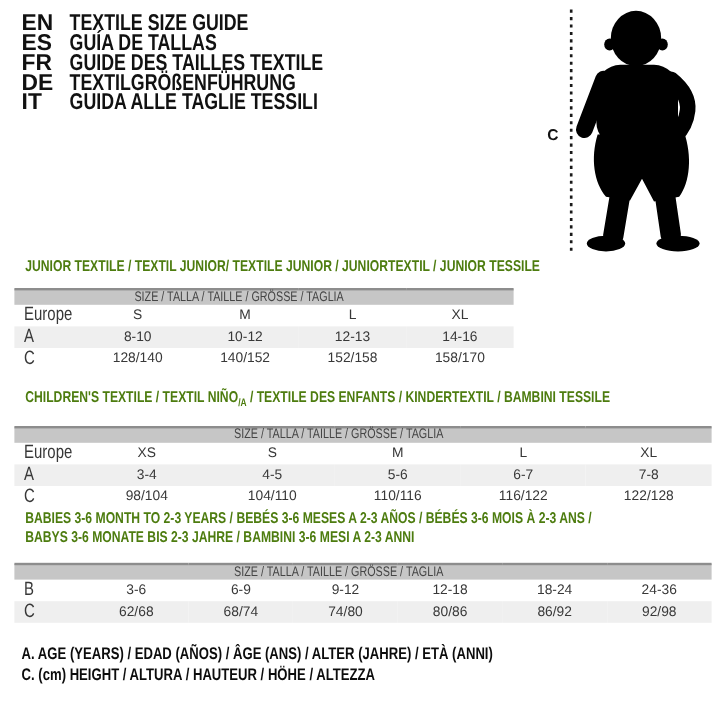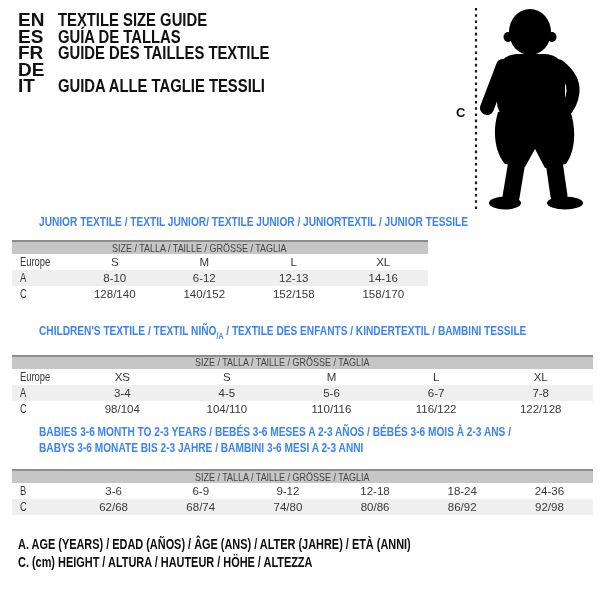--- a/index.html
+++ b/index.html
@@ -18,37 +18,37 @@
   
   .figure { position:absolute; left:445px; top:0; width:152px; height:215px; }
   .figure svg { position:absolute; left:0; top:0; }
   .figure-label { position:absolute; left:11px; top:105px; font-size:13px; font-weight:700; color:#111; }
 
   
   .section { position:absolute; left:12px; }
   .sec-junior   { top:214px; width:416px; }
   .sec-children { top:323px; width:581px; }
   .sec-babies   { top:424px; width:581px; }
-  .section-title { margin-left:27px; font-size:13px; font-weight:700; color:#3b82f6; line-height:16px; }
+  .section-title { margin-left:9px; font-size:13px; font-weight:700; color:#4d7c0f; line-height:16px; }
   .sec-junior .section-title   { margin-bottom:10px; }
   .sec-children .section-title { margin-bottom:11px; }
   .sec-babies .section-title   { margin-bottom:0; }
   .sec-babies .table-wrap { margin-top:13px; }
   .section-title sub { font-size:9px; }
 
   table.size-table { border-collapse:collapse; table-layout:fixed; width:100%; }
   .sec-junior table.size-table { width:416px; }
   .sec-children table.size-table, .sec-babies table.size-table { width:581px; }
   col.c-label { width:58px; }
   tr.bar-row td {
     background:#c6c6c6; border-top:2px solid #8d8d8d; height:13px;
     font-size:11.5px; color:#454545; padding-left:8px; line-height:11px;margin-top:47px;
   }
   td { font-size:11.5px; color:#383838; height:16px; text-align:center; vertical-align:middle; }
-  td.lbl { text-align:left; padding-left:8px; font-size:12px; }
+  td.lbl { text-align:left; padding-left:8px; font-size:16px; }
   tr.stripe td { background:#efefef; }
 
   
   .footnotes { position:absolute; left:18px; top:536px; }
   .footnote { font-size:14px; font-weight:700; color:#0c0c0c; line-height:17.5px; }
 </style>
 </head>
 <body>
 
 <div class="page">
@@ -61,20 +61,21 @@
     <div class="lang-row">
       <span class="lang-code">ES</span>
       <span class="lang-title"><span class="condensed">GUÍA DE TALLAS</span></span>
     </div>
     <div class="lang-row">
       <span class="lang-code">FR</span>
       <span class="lang-title"><span class="condensed">GUIDE DES TAILLES TEXTILE</span></span>
     </div>
     <div class="lang-row">
       <span class="lang-code">DE</span>
+      <span class="lang-title"><span class="condensed">TEXTILGRÖßENFÜHRUNG</span></span>
     </div>
     <div class="lang-row">
       <span class="lang-code">IT</span>
       <span class="lang-title"><span class="condensed">GUIDA ALLE TAGLIE TESSILI</span></span>
     </div>
   </div>
 
   <div class="figure">
     <svg width="152" height="215" viewBox="0 0 152 215">
 
@@ -119,21 +120,21 @@
       <tr>
         <td class="lbl"><span class="condensed">Europe</span></td>
         <td>S</td>
         <td>M</td>
         <td>L</td>
         <td>XL</td>
       </tr>
       <tr class="stripe">
         <td class="lbl"><span class="condensed">A</span></td>
         <td>8-10</td>
-        <td>6-12</td>
+        <td>10-12</td>
         <td>12-13</td>
         <td>14-16</td>
       </tr>
       <tr>
         <td class="lbl"><span class="condensed">C</span></td>
         <td>128/140</td>
         <td>140/152</td>
         <td>152/158</td>
         <td>158/170</td>
       </tr>

